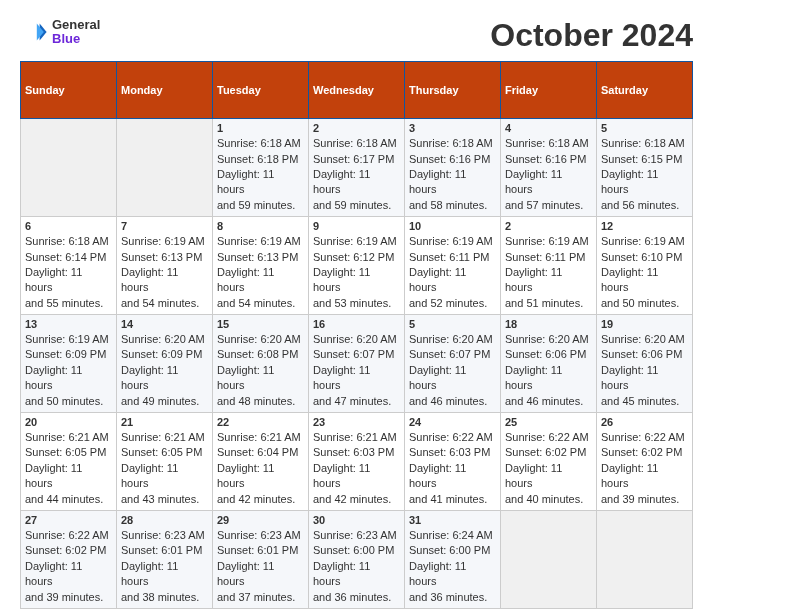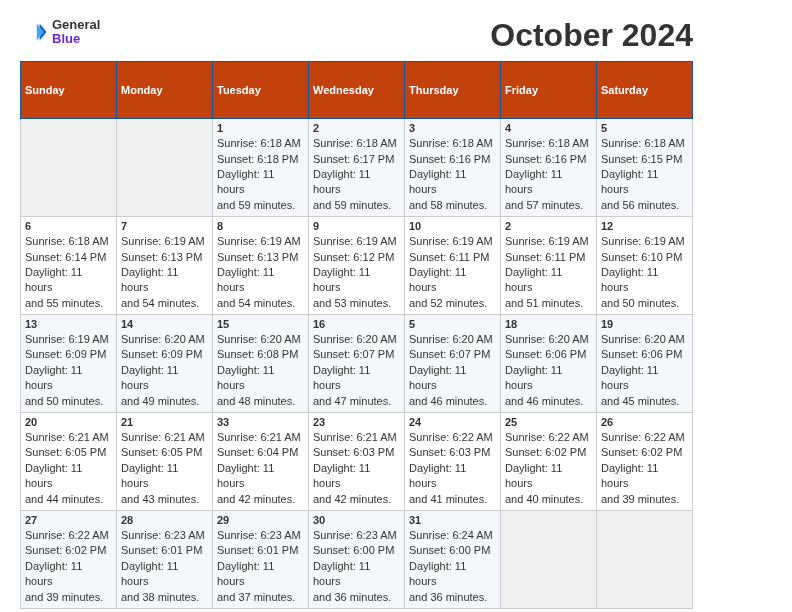--- a/index.html
+++ b/index.html
@@ -287,21 +287,21 @@
 and 44 minutes.</div>
           </td>
           <td>
             <span class="day-num">21</span>
             <div class="day-detail" style="white-space: pre-line;">Sunrise: 6:21 AM
 Sunset: 6:05 PM
 Daylight: 11 hours
 and 43 minutes.</div>
           </td>
           <td>
-            <span class="day-num">33</span>
+            <span class="day-num">22</span>
             <div class="day-detail" style="white-space: pre-line;">Sunrise: 6:21 AM
 Sunset: 6:04 PM
 Daylight: 11 hours
 and 42 minutes.</div>
           </td>
           <td>
             <span class="day-num">23</span>
             <div class="day-detail" style="white-space: pre-line;">Sunrise: 6:21 AM
 Sunset: 6:03 PM
 Daylight: 11 hours

